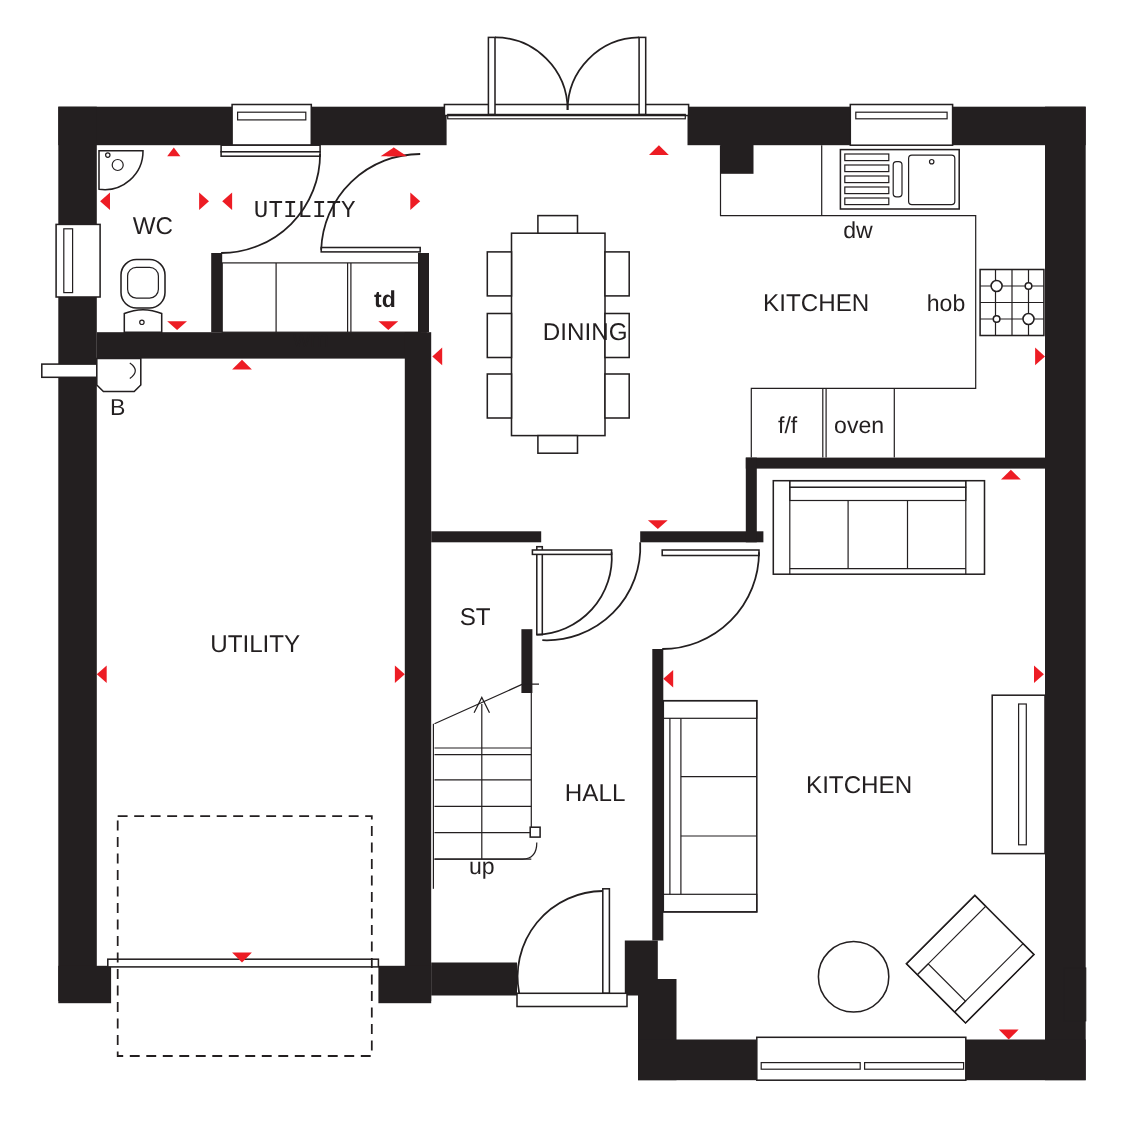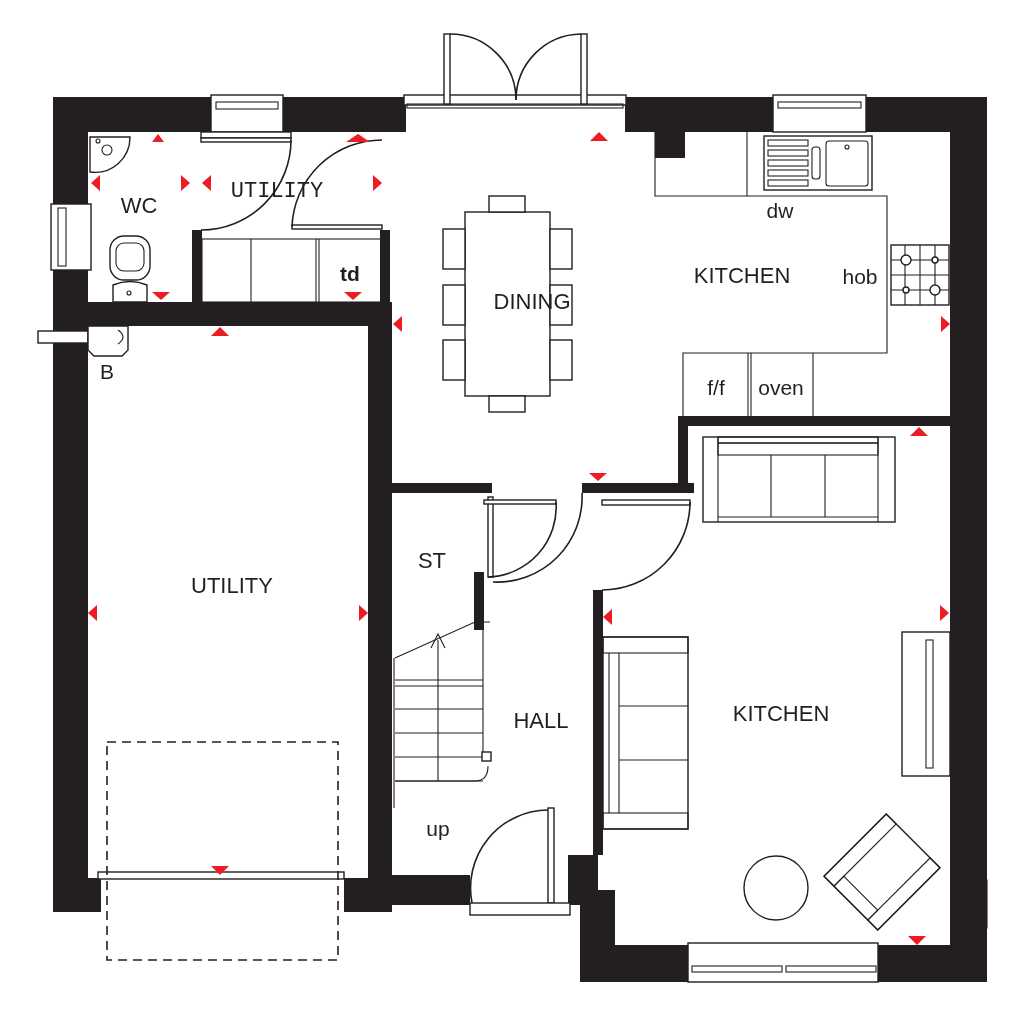--- a/index.html
+++ b/index.html
@@ -272,13 +272,13 @@
 <div class="lbl" style="left:541px; top:721px;">HALL</div>
 <div class="lbl" style="left:781px; top:714px;">KITCHEN</div>
 
 <div class="lbl small" style="left:283px; top:273px;margin-top:36px;">wm</div>
 <div class="lbl small" style="left:350px; top:273px;font-weight:bold;">td</div>
 <div class="lbl small" style="left:780px; top:210px;">dw</div>
 <div class="lbl small" style="left:860px; top:276px;">hob</div>
 <div class="lbl small" style="left:716px; top:387px;">f/f</div>
 <div class="lbl small" style="left:781px; top:387px;">oven</div>
 <div class="lbl small" style="left:107px; top:371px;">B</div>
-<div class="lbl small" style="left:438px; top:828px;">up</div>
+<div class="lbl small" style="left:438px; top:788px;">up</div>
 
 </body></html>

